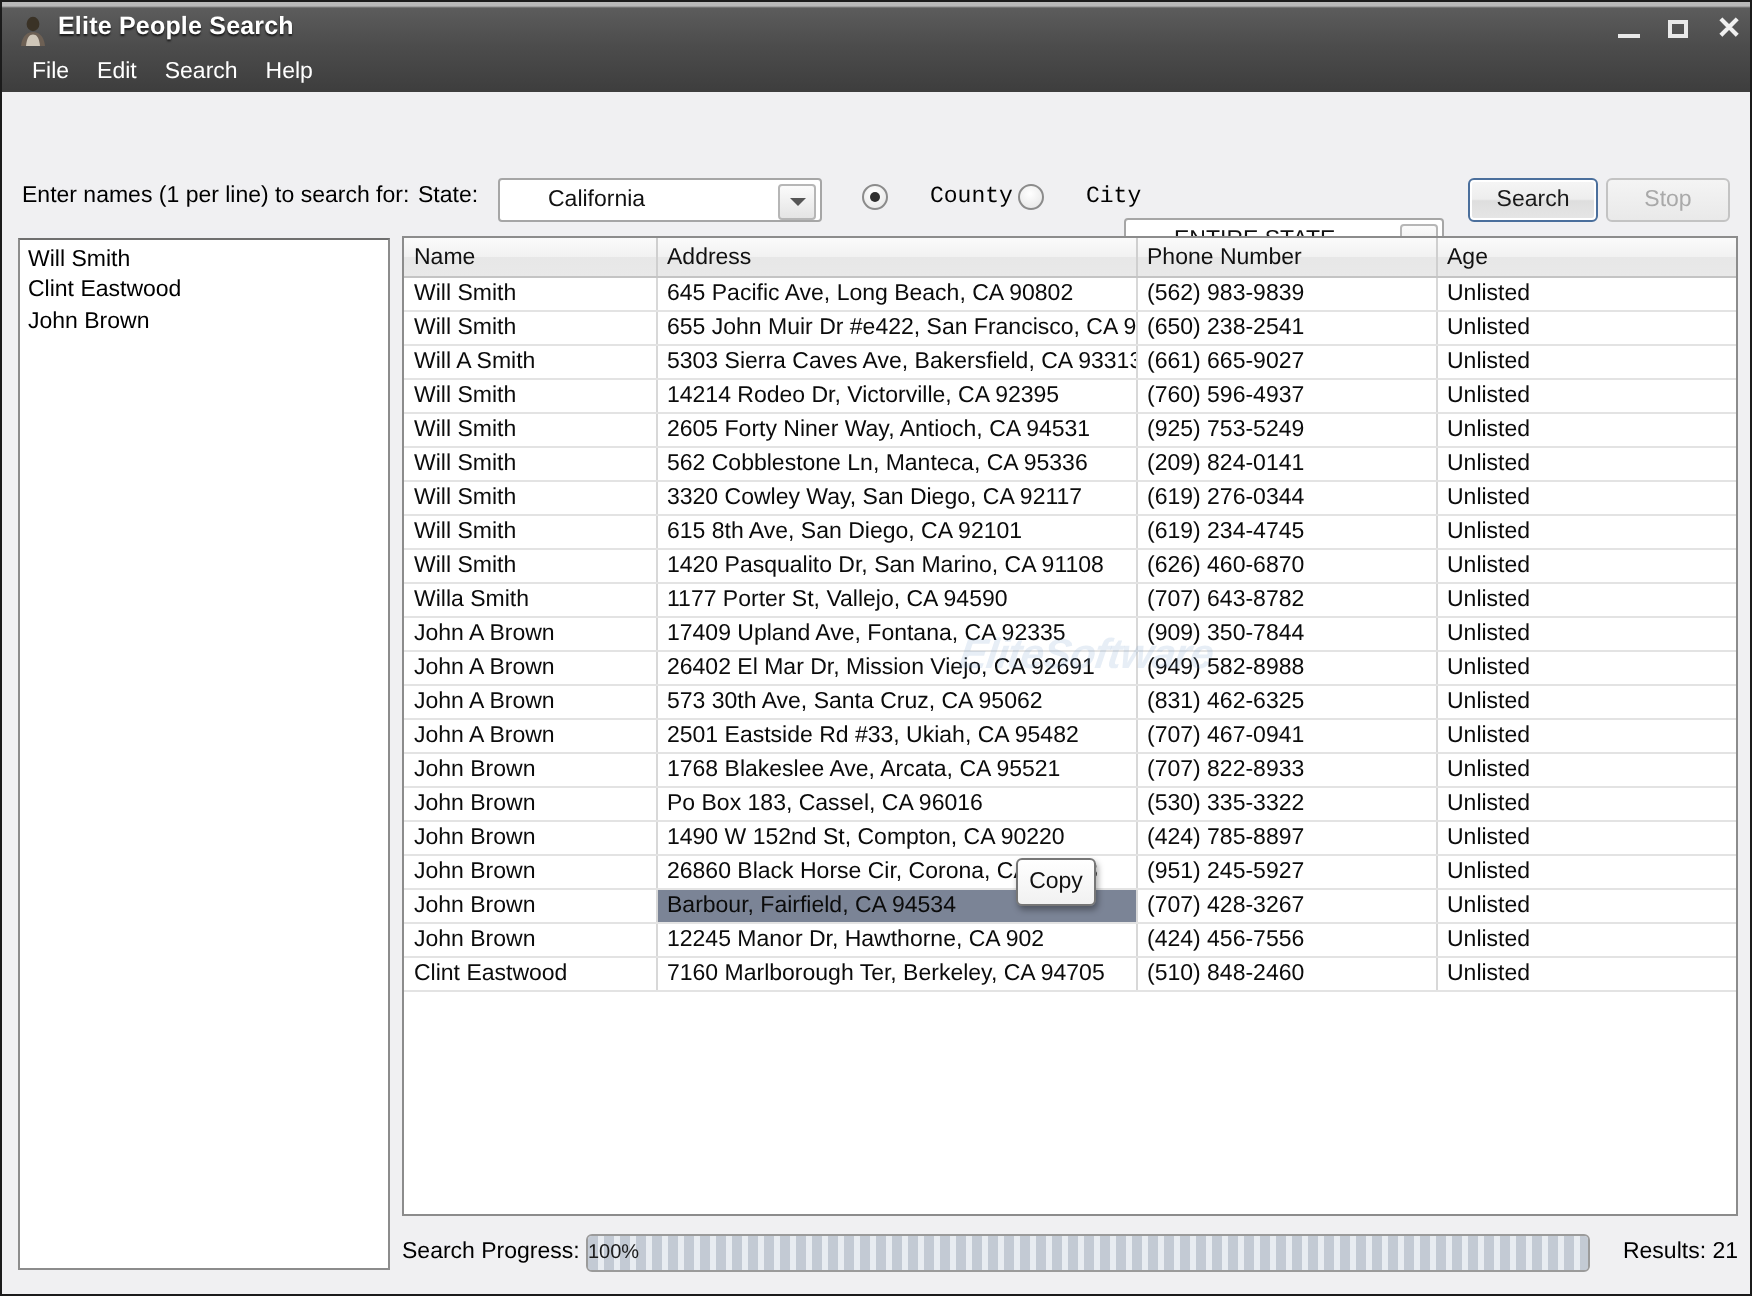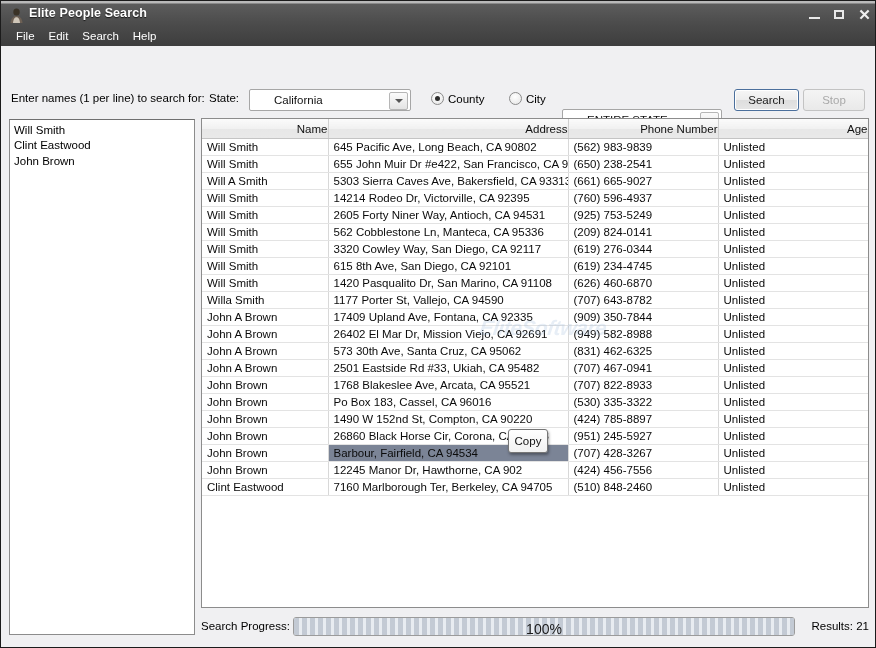--- a/index.html
+++ b/index.html
@@ -119,22 +119,22 @@
   .caret-dn {
     width: 0; height: 0;
     border-left: 4px solid transparent;
     border-right: 4px solid transparent;
     border-top: 4px solid #555;
   }
   #state-combo { left: 248px; top: 88px; width: 162px; }
   #area-combo  { left: 561px; top: 88px; width: 160px; margin-top: 20px; }
 
   .radio-wrap {
-    position: absolute; display: flex; align-items: center; gap: 4px;
-    font-size: 11.5px; cursor: default;
+    position: absolute; display: flex; align-items: center; gap: 21px;
+    font-size: 11.5px; cursor: default; font-family: Liberation Mono, monospace;
   }
   #radio-county { left: 430px; top: 91px; }
   #radio-city   { left: 508px; top: 91px; }
   .radio {
     width: 13px; height: 13px; border-radius: 50%;
     background: radial-gradient(circle at 45% 35%, #ffffff, #ececec 70%);
     border: 1px solid #8b8b8b;
     box-sizing: border-box;
     position: relative;
   }
@@ -198,21 +198,21 @@
     width: 666px;
     table-layout: fixed;
     font-size: 11.5px;
   }
   table.results th {
     height: 19px;
     background: linear-gradient(to bottom,#fbfbfb 0%,#f1f1f1 50%,#e7e7e7 51%,#e9e9e9 100%);
     border-right: 1px solid #cfcfcf;
     border-bottom: 1px solid #c4c4c4;
     font-weight: normal;
-    text-align: right;
+    text-align: left;
     padding: 0 0 0 5px;
     color: #111;
     white-space: nowrap;
     overflow: hidden;
   }
   table.results td {
     height: 16px;
     border-right: 1px solid #d8d8d8;
     border-bottom: 1px solid #e3e3e3;
     padding: 0 0 0 5px;
@@ -277,22 +277,21 @@
   .progress-fill {
     position: absolute; left: 0; top: 0; bottom: 0;
     background:
       repeating-linear-gradient(to right,
         #c3cad4 0px, #c3cad4 5px,
         #e8ecf1 5px, #e8ecf1 8px),
       linear-gradient(to bottom,#d8dde4,#c3c9d2);
   }
   .progress-text {
     position: absolute; left: 0; right: 0; top: 3px;
-    text-align: center;
-    font-size: 14px;
+    font-size: 10px;
     color: #1c1c1c;
   }
   .results-count {
     position: absolute; right: 0; top: 5px;
     font-size: 11.5px; color: #000; white-space: nowrap;
   }
 </style>
 </head>
 <body>
 

